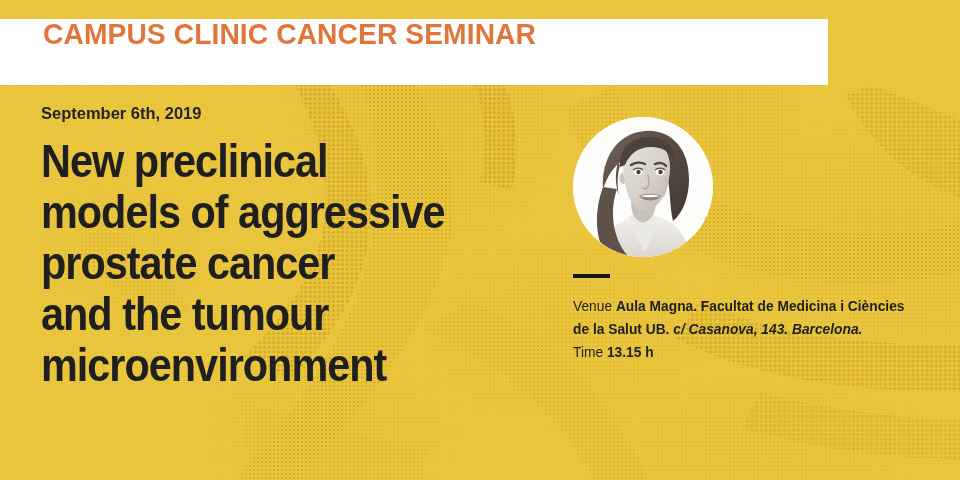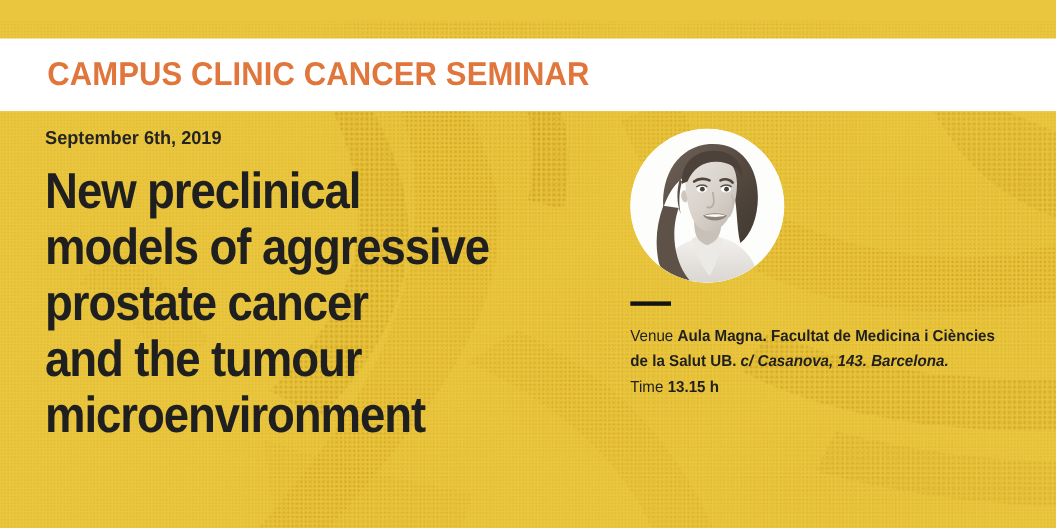--- a/index.html
+++ b/index.html
@@ -65,46 +65,44 @@
   .top-stripe {
     position: absolute;
     left: 0; top: 0;
     width: 960px; height: 19px;
     background: #e9c63e;
   }
 
   .header-band {
     position: absolute;
     left: 0; top: 19px;
-    width: 960px; height: 66px;
+    width: 828px; height: 66px;
     background: #ffffff;
     display: flex;
-    align-items: center;
-    margin-top: 16px;
+    align-items: flex-start;
   }
 
   .header-title {
     margin-left: 43px;
     color: #e0763b;
     font-size: 30px;
     font-weight: bold;
     letter-spacing: .1px;
     line-height: 1;
     transform: scaleX(.94);
     transform-origin: left center;
     white-space: nowrap;
   }
 
   
   .left-col {
     position: absolute;
     left: 41px;
     top: 105px;
     width: 500px;
-    margin-top: 12px;
   }
 
   .event-date {
     color: #242424;
     font-size: 17px;
     font-weight: bold;
     line-height: 1;
     margin-bottom: 14px;
     transform: scaleX(.97);
     transform-origin: left center;

